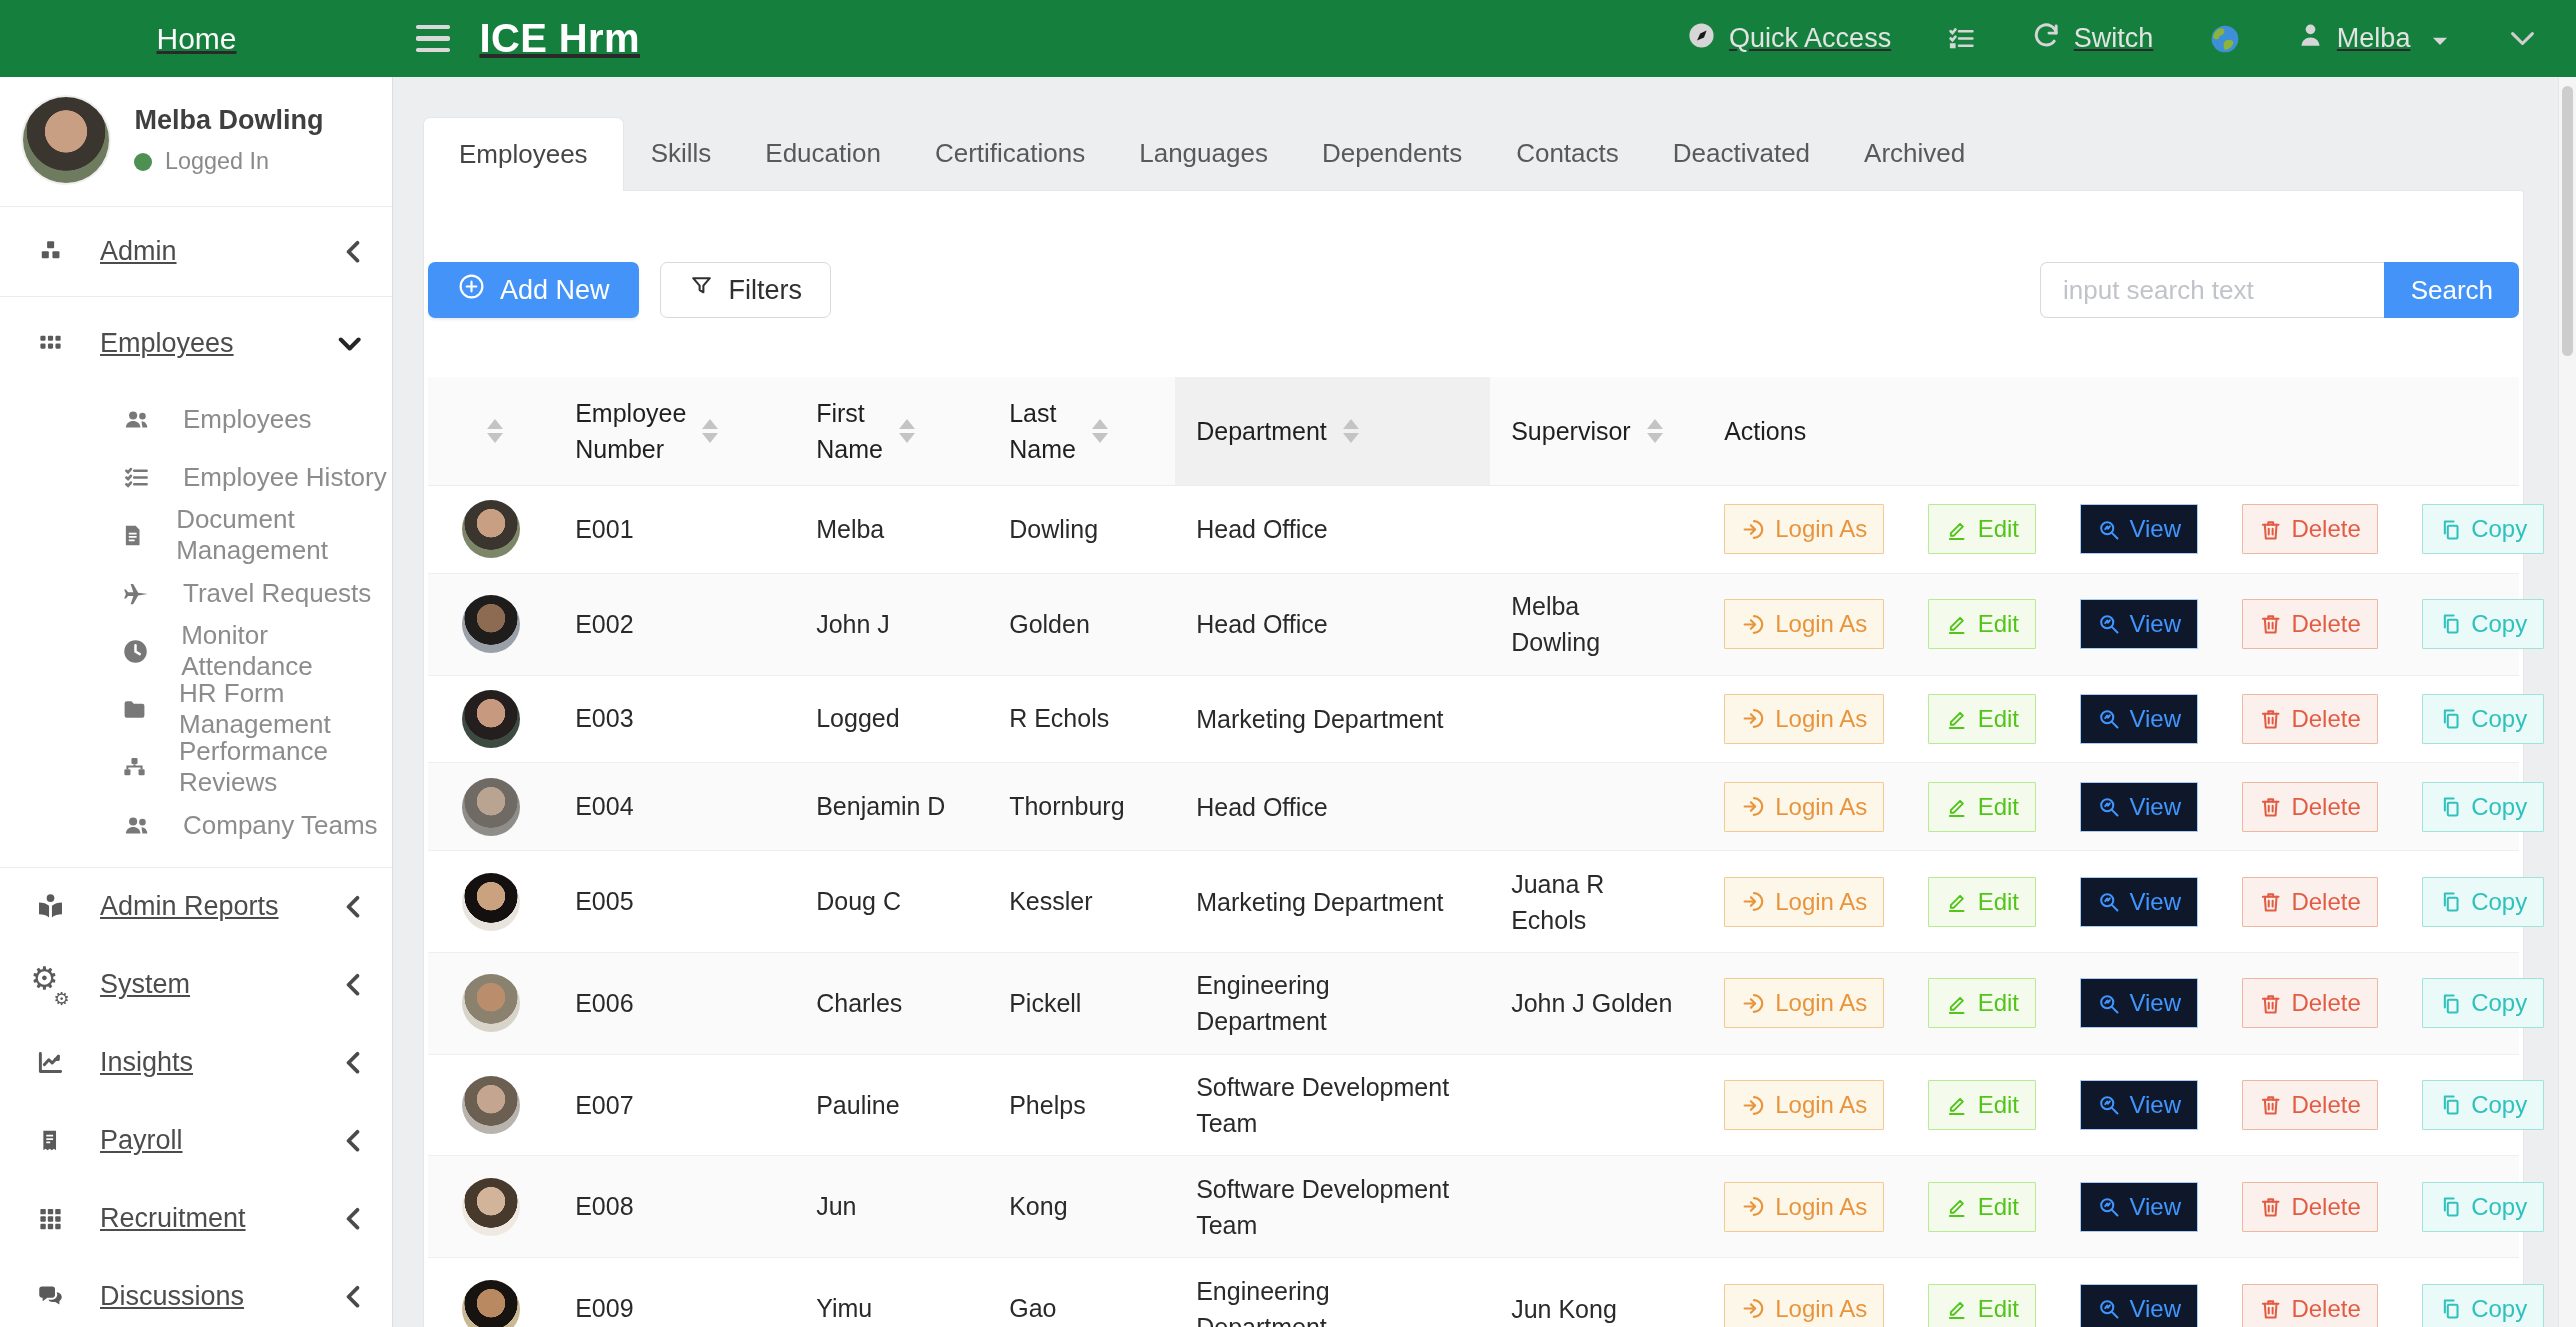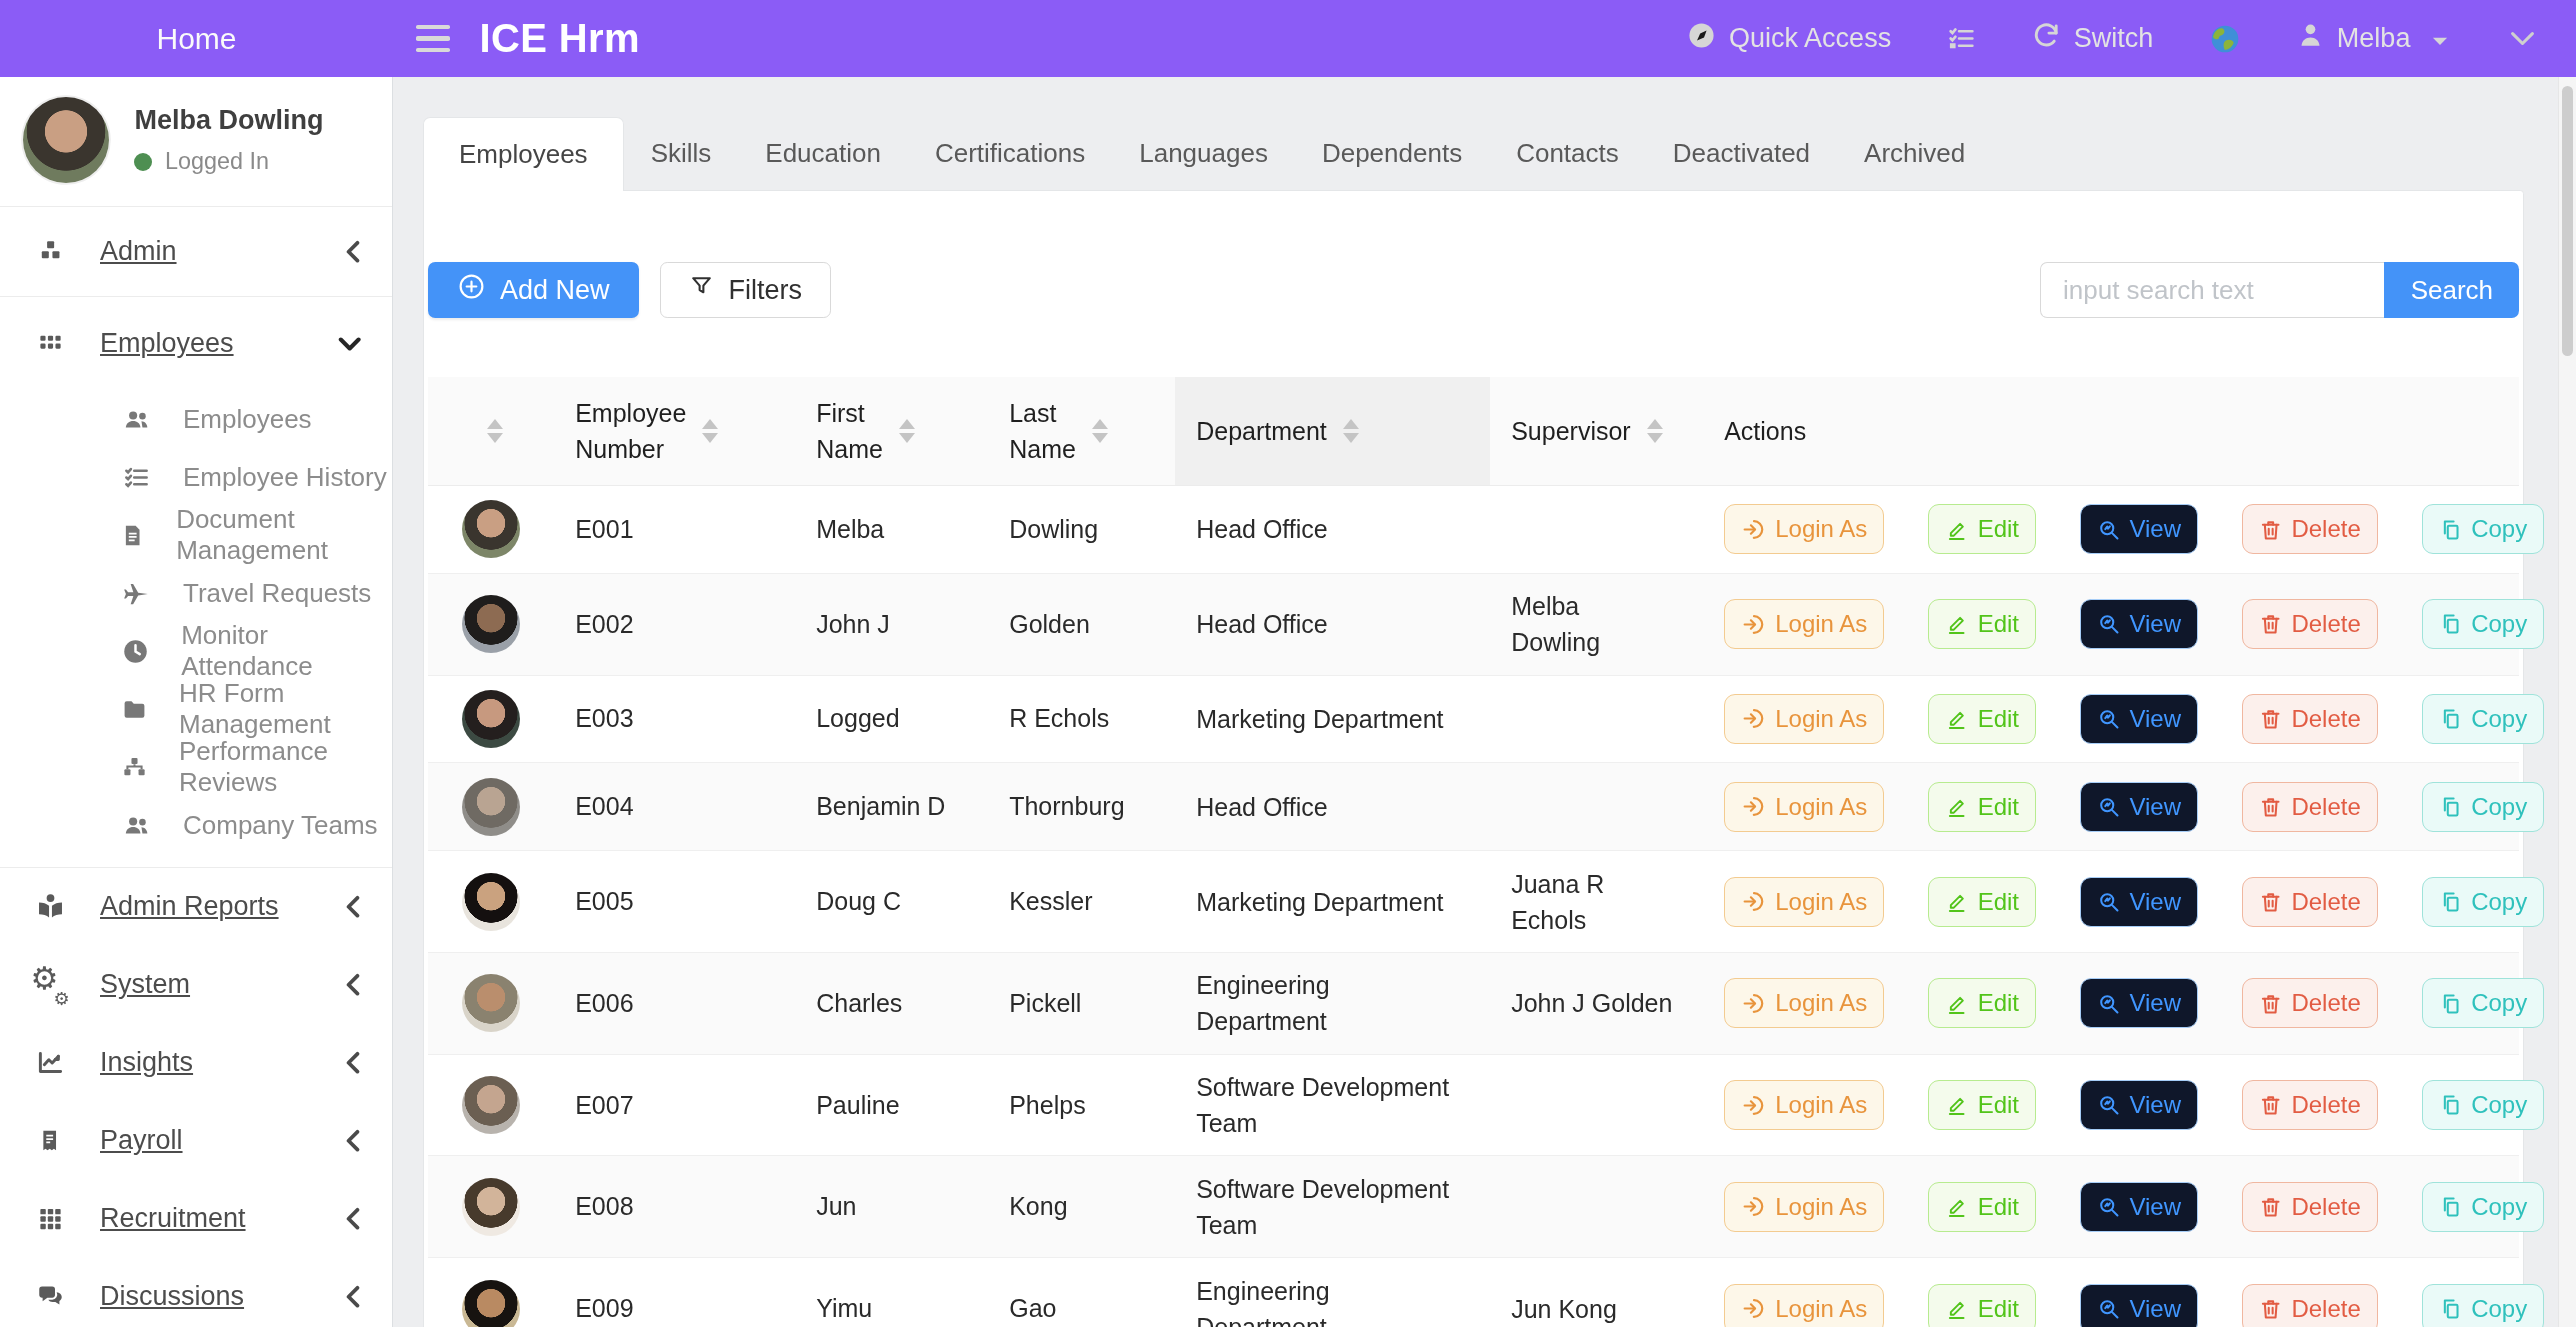--- a/index.html
+++ b/index.html
@@ -4,21 +4,21 @@
 <style>
   * { margin:0; padding:0; box-sizing:border-box; }
   html,body { width:2576px; height:1328px; overflow:hidden; }
   body {
     font-family:"Liberation Sans","DejaVu Sans",sans-serif;
     background:#edeef0; color:#2a2a2a; position:relative;
   }
   
   .topbar {
     position:absolute; top:0; left:0; width:2576px; height:77px;
-    background:#8b5cf6; display:flex; align-items:center; z-index:40;
+    background:#15803d; display:flex; align-items:center; z-index:40;text-decoration:underline;
   }
   .tb-left { width:393px; display:flex; justify-content:center; }
   .tb-home { color:#fafafa; font-size:30px; font-weight:500; cursor:pointer; }
   .tb-burger { margin-left:14.4px; display:flex; flex-direction:column; gap:7.2px; cursor:pointer; padding:9px; }
   .tb-burger i { display:block; width:34px; height:4.5px; background:#d9d9d9; border-radius:1.8px; }
   .tb-brand { color:#ffffff; font-size:40px; font-weight:700; margin-left:20px; letter-spacing:0.4px; }
   .tb-spacer { flex:1; }
   .tb-item { display:flex; align-items:center; gap:12.6px; color:#e3e3e3; font-size:27px; font-weight:500; cursor:pointer; }
   .tb-item + .tb-item { margin-left:56px; }
   .tb-right { display:flex; align-items:center; margin-right:40px; }
@@ -109,21 +109,21 @@
     vertical-align:middle;
   }
   .emp-table tr.stripe td { background:#fafafa; }
   .cell-avatar { width:58px; height:58px; margin-left:12.6px; box-shadow:none; }
   .col-av { width:126px; } .col-num { width:241px; } .col-fn { width:193px; }
   .col-ln { width:187px; } .col-dep { width:315px; } .col-sup { width:213px; }
   
   .actions { display:flex; align-items:center; gap:44px; }
   .abtn {
     display:inline-flex; align-items:center; gap:9px; height:50px; padding:0 16px;
-    border-radius:11px; font-size:24px; cursor:pointer; border:0.9px solid; white-space:nowrap;
+    border-radius:1px; font-size:24px; cursor:pointer; border:0.9px solid; white-space:nowrap;
   }
   .abtn svg { flex:none; }
   .a-login { color:#e8943c; border-color:#f3cb90; background:#fdf7e9; }
   .a-edit  { color:#52c41a; border-color:#b7eb8f; background:#f4fbec; }
   .a-view  { color:#4096ff; border-color:#a6cdf7; background:#0f172a; }
   .a-del   { color:#e25c43; border-color:#f0b7a0; background:#fcf0ec; }
   .a-copy  { color:#2fc1bc; border-color:#9fe3da; background:#eafaf8; }
   
   .scrollbar {
     position:absolute; top:77px; right:0; bottom:0; width:18px;

